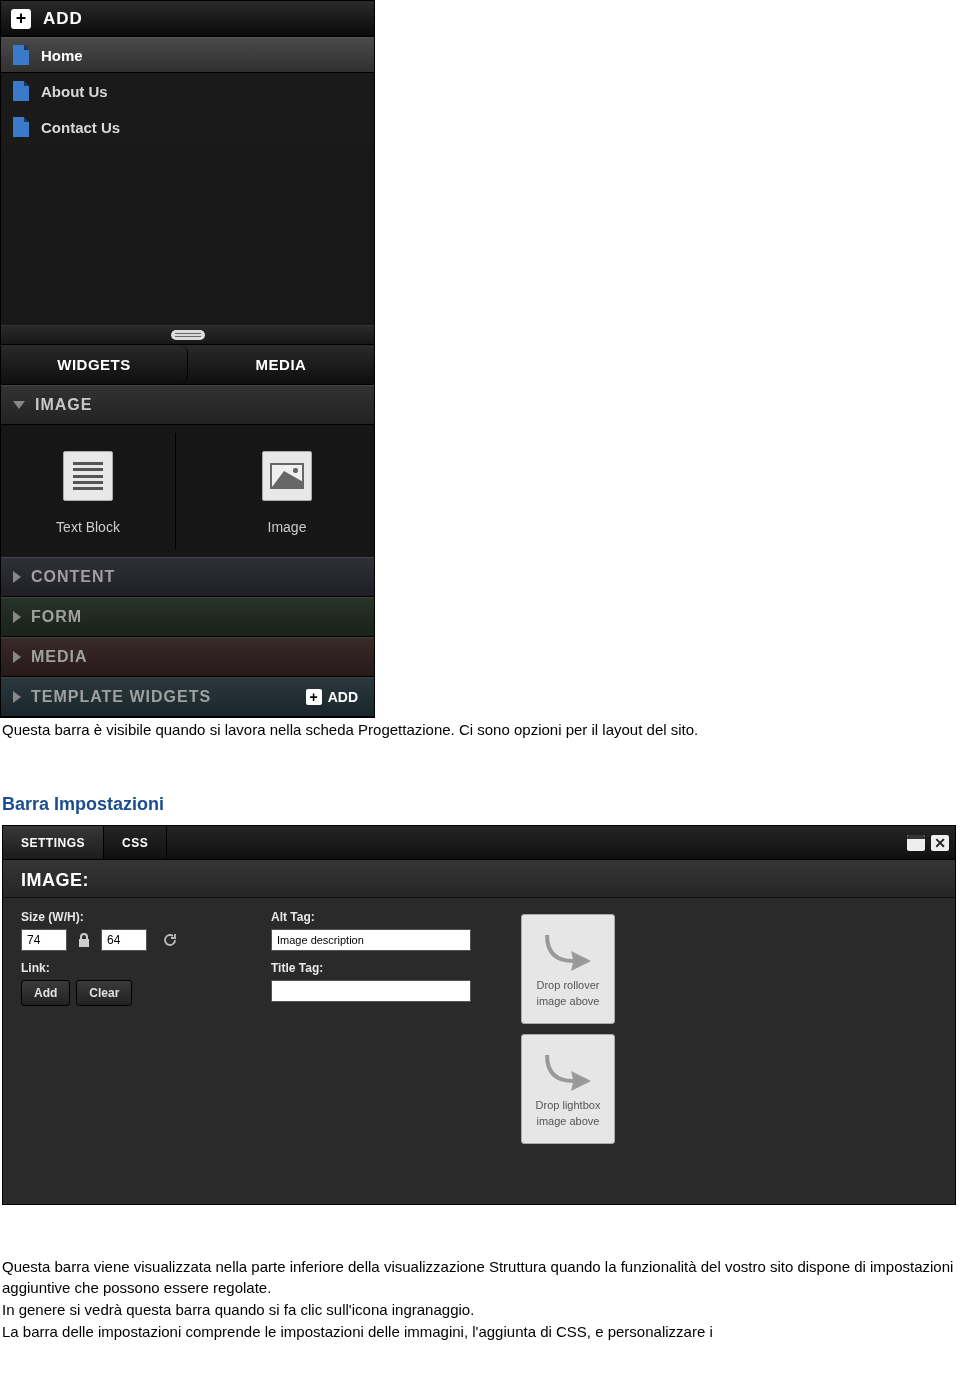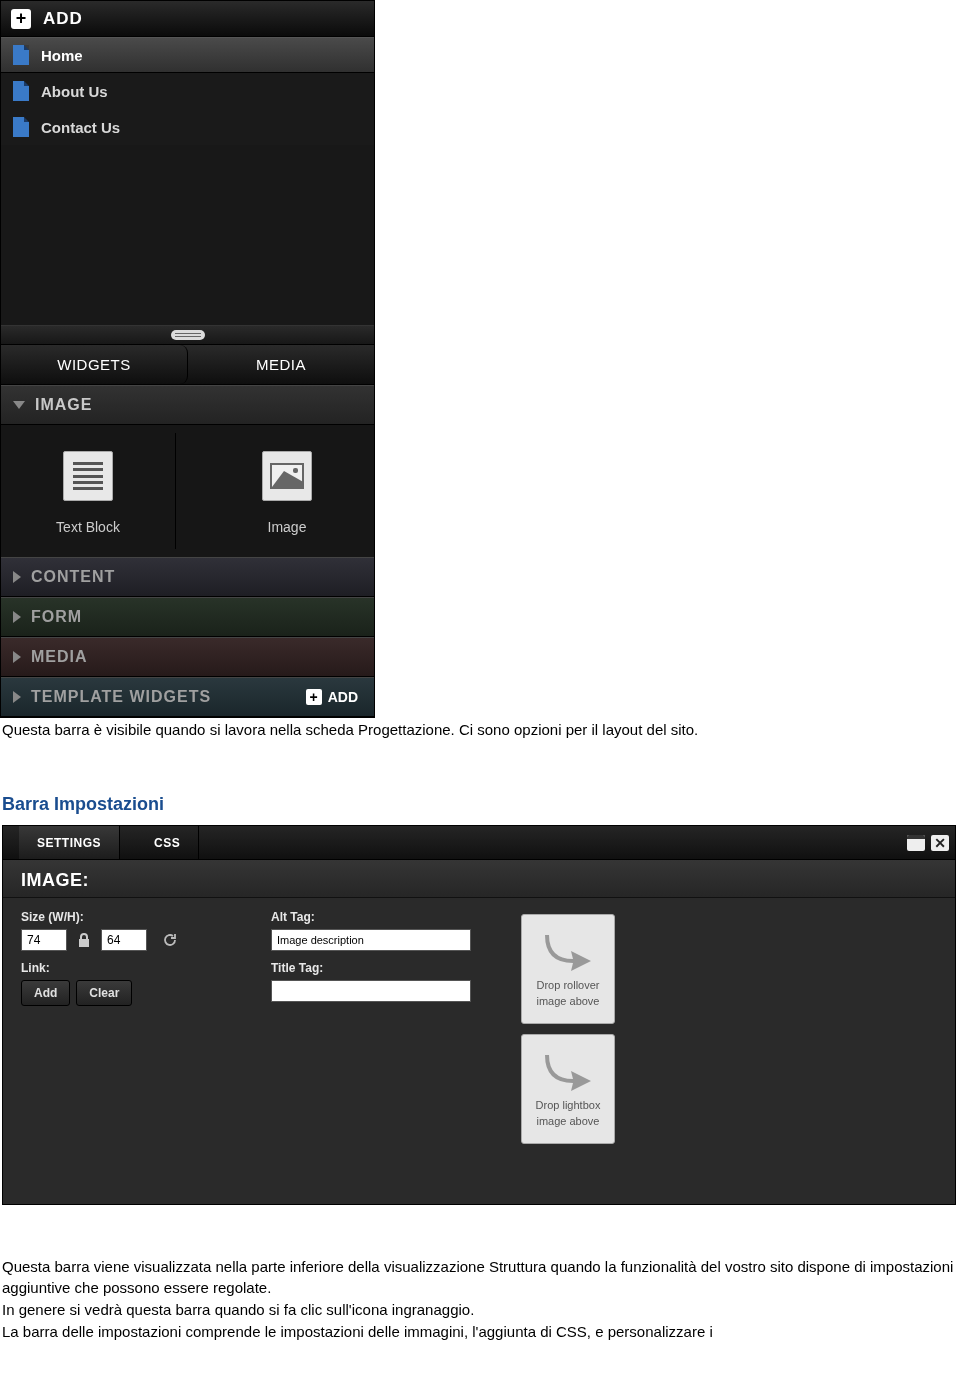--- a/index.html
+++ b/index.html
@@ -21,21 +21,21 @@
   .page-item .page-label { color: #d8d8d8; font-weight: bold; font-size: 15px; }
   .page-item.active .page-label { color: #fff; }
   
   .spacer { height: 180px; background: #181818; }
   
   .drag-handle-row { height: 20px; background: linear-gradient(#2a2a2a,#171717); display: flex; align-items: center; justify-content: center; border-top: 1px solid #333; border-bottom: 1px solid #000; }
   .drag-handle-row .handle { width: 34px; height: 10px; background: #dcdcdc; border-radius: 5px; display: flex; flex-direction: column; justify-content: center; gap: 2px; padding: 2px 4px; }
   .drag-handle-row .handle div { height: 1px; background: #666; }
   
   .tab-row { display: flex; background: linear-gradient(#2a2a2a,#0e0e0e); height: 40px; border-bottom: 1px solid #000; }
-  .tab { flex: 1; display: flex; align-items: center; justify-content: center; color: #fff; font-weight: normal; font-size: 15px; letter-spacing: 0.5px; border-right: 1px solid #000; cursor: pointer; border-radius: 8px; }
+  .tab { flex: 1; display: flex; align-items: center; justify-content: center; color: #fff; font-weight: bold; font-size: 15px; letter-spacing: 0.5px; border-right: 1px solid #000; cursor: pointer; border-radius: 8px; }
   .tab:last-child { border-right: none; }
   
   .section-header { display: flex; align-items: center; padding: 10px 12px; border-top: 1px solid #444; border-bottom: 1px solid #000; }
   .section-header .arrow { width: 0; height: 0; margin-right: 10px; }
   .section-header.open .arrow { border-left: 6px solid transparent; border-right: 6px solid transparent; border-top: 8px solid #888; }
   .section-header.closed .arrow { border-top: 6px solid transparent; border-bottom: 6px solid transparent; border-left: 8px solid #888; }
   .section-header .section-label { color: #a0a0a0; font-weight: bold; font-size: 16px; letter-spacing: 1px; }
   .section-header.open .section-label { color: #c8c8c8; }
   
   .sec-basics { background: linear-gradient(#323232, #232323); }
@@ -63,21 +63,21 @@
   
   
   .body-text { padding: 2px 2px 0; font-size: 15px; line-height: 1.35; color: #000; }
   .body-text p { margin-bottom: 2px; }
   
   .heading { font-size: 18px; font-weight: bold; color: #1a4d8f; padding: 52px 2px 8px; }
   
   
   .settings-panel { width: 954px; background: #1f1f1f; border: 1px solid #000; margin: 2px; }
   .settings-tabs { display: flex; align-items: center; background: linear-gradient(#252525,#101010); height: 34px; border-bottom: 1px solid #000; padding-right: 6px; }
-  .settings-tab { padding: 0 18px; height: 100%; display: flex; align-items: center; color: #fff; font-size: 12px; font-weight: bold; letter-spacing: 0.5px; border-right: 1px solid #000; cursor: pointer; margin-left: 16px; }
+  .settings-tab { padding: 0 18px; height: 100%; display: flex; align-items: center; color: #fff; font-size: 12px; font-weight: bold; letter-spacing: 0.5px; border-right: 1px solid #000; cursor: pointer; }
   .settings-tab.active { background: linear-gradient(#383838,#1c1c1c); }
   .settings-tabs .spacer-grow { flex: 1; }
   .settings-tabs .win-icon { width: 18px; height: 16px; background: #eee; border-radius: 2px; margin-left: 6px; position: relative; cursor: pointer; }
   .settings-tabs .win-icon.max::before { content: ""; position: absolute; top: 0; left: 0; right: 0; height: 4px; background: #333; border-radius: 2px 2px 0 0; }
   .settings-tabs .win-icon.close { display: flex; align-items: center; justify-content: center; color: #222; font-weight: bold; font-size: 14px; }
   
   .panel-title { color: #fff; font-size: 18px; font-weight: bold; letter-spacing: 0.5px; padding: 10px 18px 6px; border-bottom: 1px solid #111; background: linear-gradient(#353535,#262626); }
   
   .settings-body { display: flex; padding: 12px 18px 60px; gap: 30px; background: #2a2a2a; }
   

